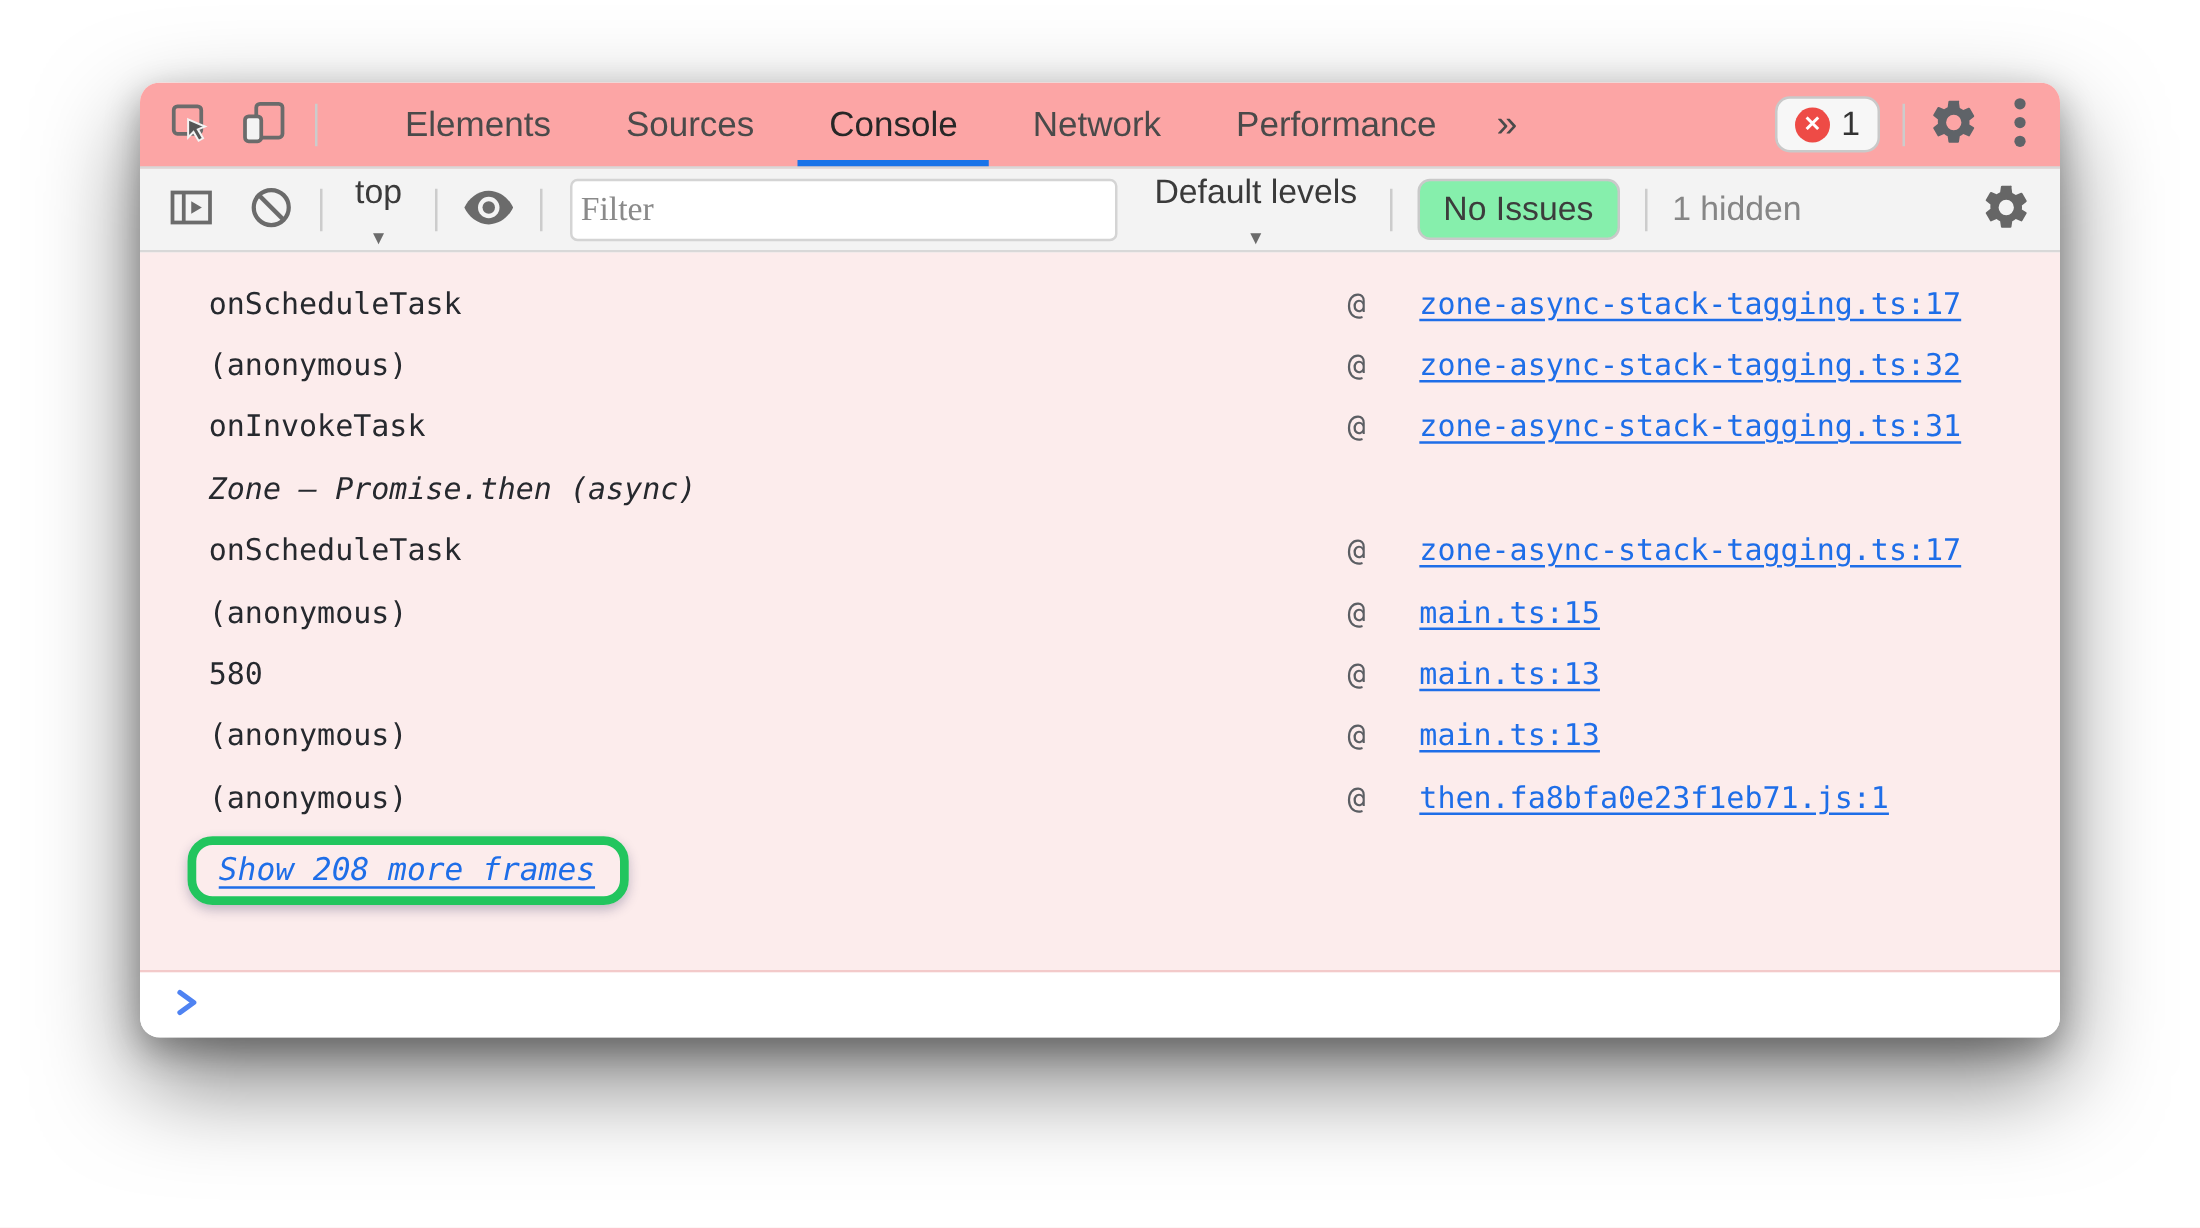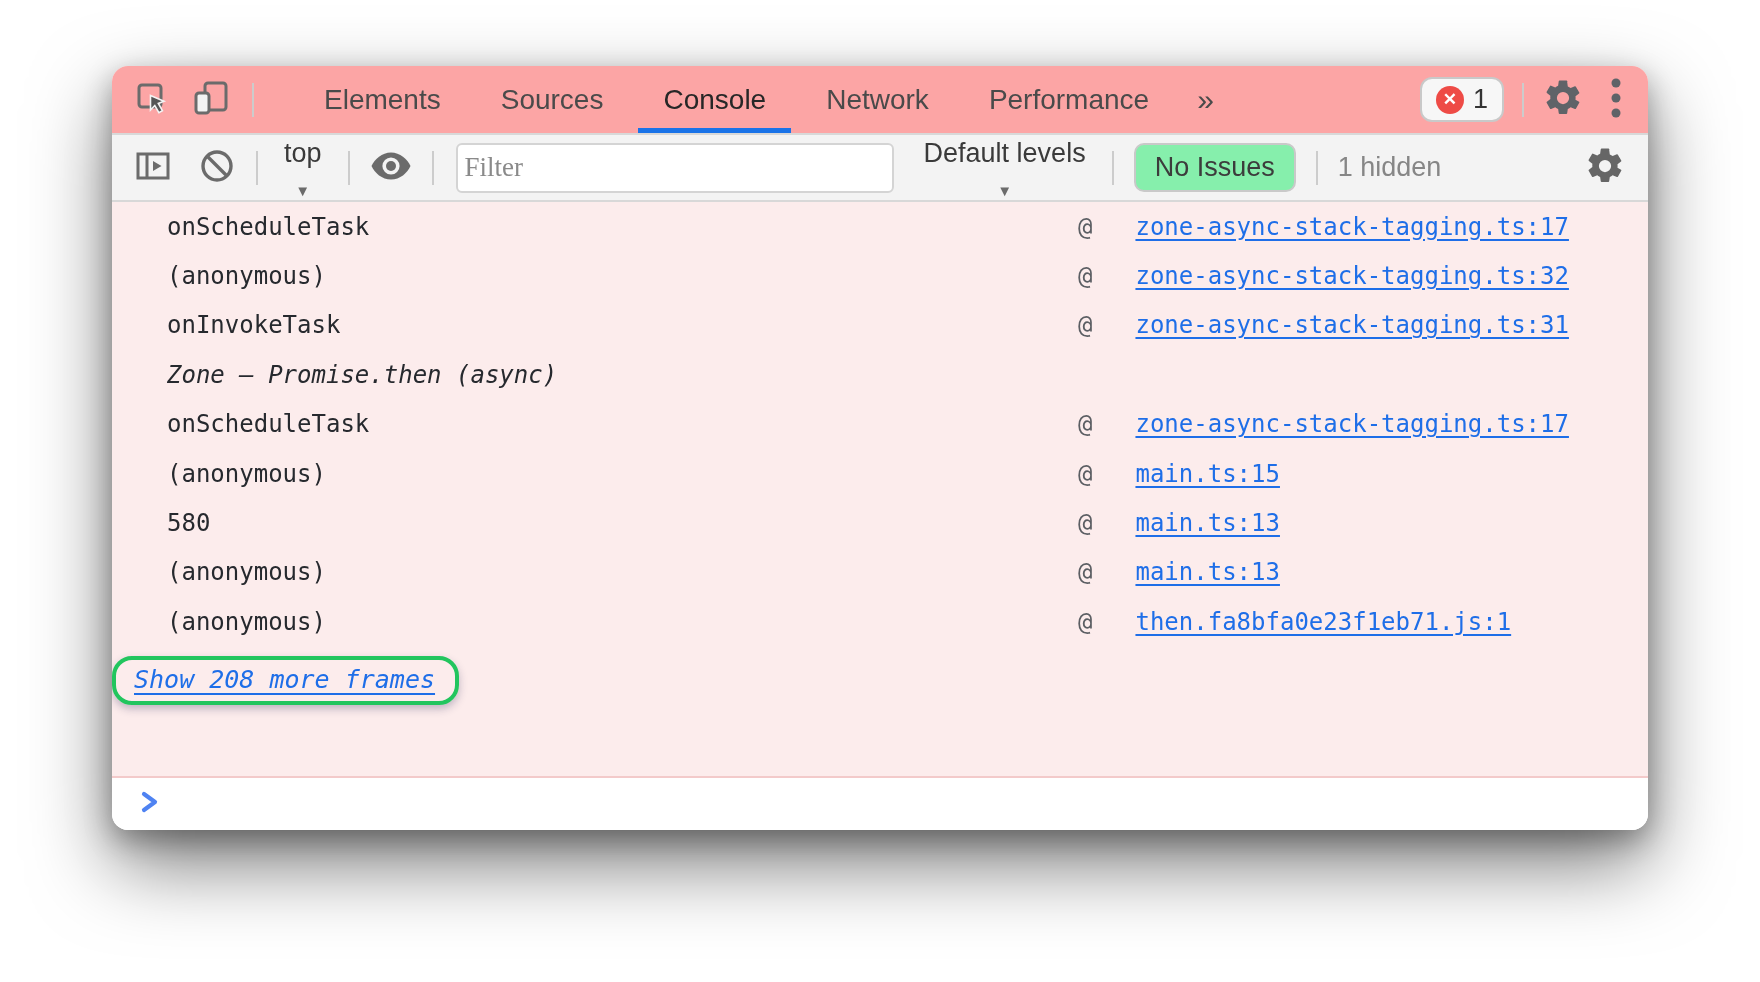--- a/index.html
+++ b/index.html
@@ -43,29 +43,29 @@
   .toolbar .vsep{margin:0 20px;}
   .tool-label{font-size:27px;color:#3a3a3a;display:flex;align-items:center;gap:12px;padding:0 6px;flex-direction:column;}
   .caret{font-size:15px;color:#6b6b6b;transform:translateY(1px);}
   .filter-input{width:420px;height:46px;border:2px solid #d4d4d4;border-radius:6px;background:#fff;font-size:27px;color:#333;padding:0 7px;font-family:Liberation Serif, serif;outline:none;margin-left:2px;}
   .filter-input::placeholder{color:#8a8a8a;}
   .levels{margin-left:24px;}
   .pill-btn{border:2px solid #c9c9c9;border-radius:10px;background:#86efac;font-size:27px;color:#3c3c3c;padding:7px 19px;font-family:"Liberation Sans",sans-serif;}
   .hidden-label{font-size:27px;color:#868686;white-space:nowrap;}
   .toolbar .gear{margin-left:auto;}
   
-  .console{flex:1 1 auto;background:#fcecec;border-bottom:2px solid #f3caca;font-family:"DejaVu Sans Mono",monospace;padding-top:0;overflow:hidden;}
+  .console{flex:1 1 auto;background:#fcecec;border-bottom:2px solid #f3caca;font-family:"DejaVu Sans Mono",monospace;padding-top:16px;overflow:hidden;}
   .crow{height:49.4px;display:flex;align-items:center;position:relative;font-size:24px;color:#26292e;}
   .fn{padding-left:55px;white-space:pre;}
   .async-label{padding-left:55px;font-style:italic;white-space:pre;}
   .loc{position:absolute;left:966px;display:flex;align-items:center;gap:11px;}
   .at{color:#5b5e63;}
   .loc-link{color:#1e6ee8;text-decoration:underline;text-underline-offset:4px;margin-left:32px;}
   .more-row{height:64px;margin-top:2px;display:flex;align-items:center;}
-  .more-ring{border:4px solid #22c55e;border-radius:20px;padding:5px 20px 7px 18px;box-shadow:0 4px 9px rgba(40,40,90,.28);}
+  .more-ring{margin-left:38px;border:7px solid #22c55e;border-radius:20px;padding:5px 20px 7px 18px;box-shadow:0 4px 9px rgba(40,40,90,.28);}
   .more-link{font-size:25px;font-style:italic;color:#1e6ee8;text-decoration:underline;text-underline-offset:5px;white-space:pre;}
   
   .promptrow{flex:0 0 52px;background:#fff;display:flex;align-items:center;padding-left:27px;}
 </style>
 </head>
 <body>
 
 <div class="window">
 
 

